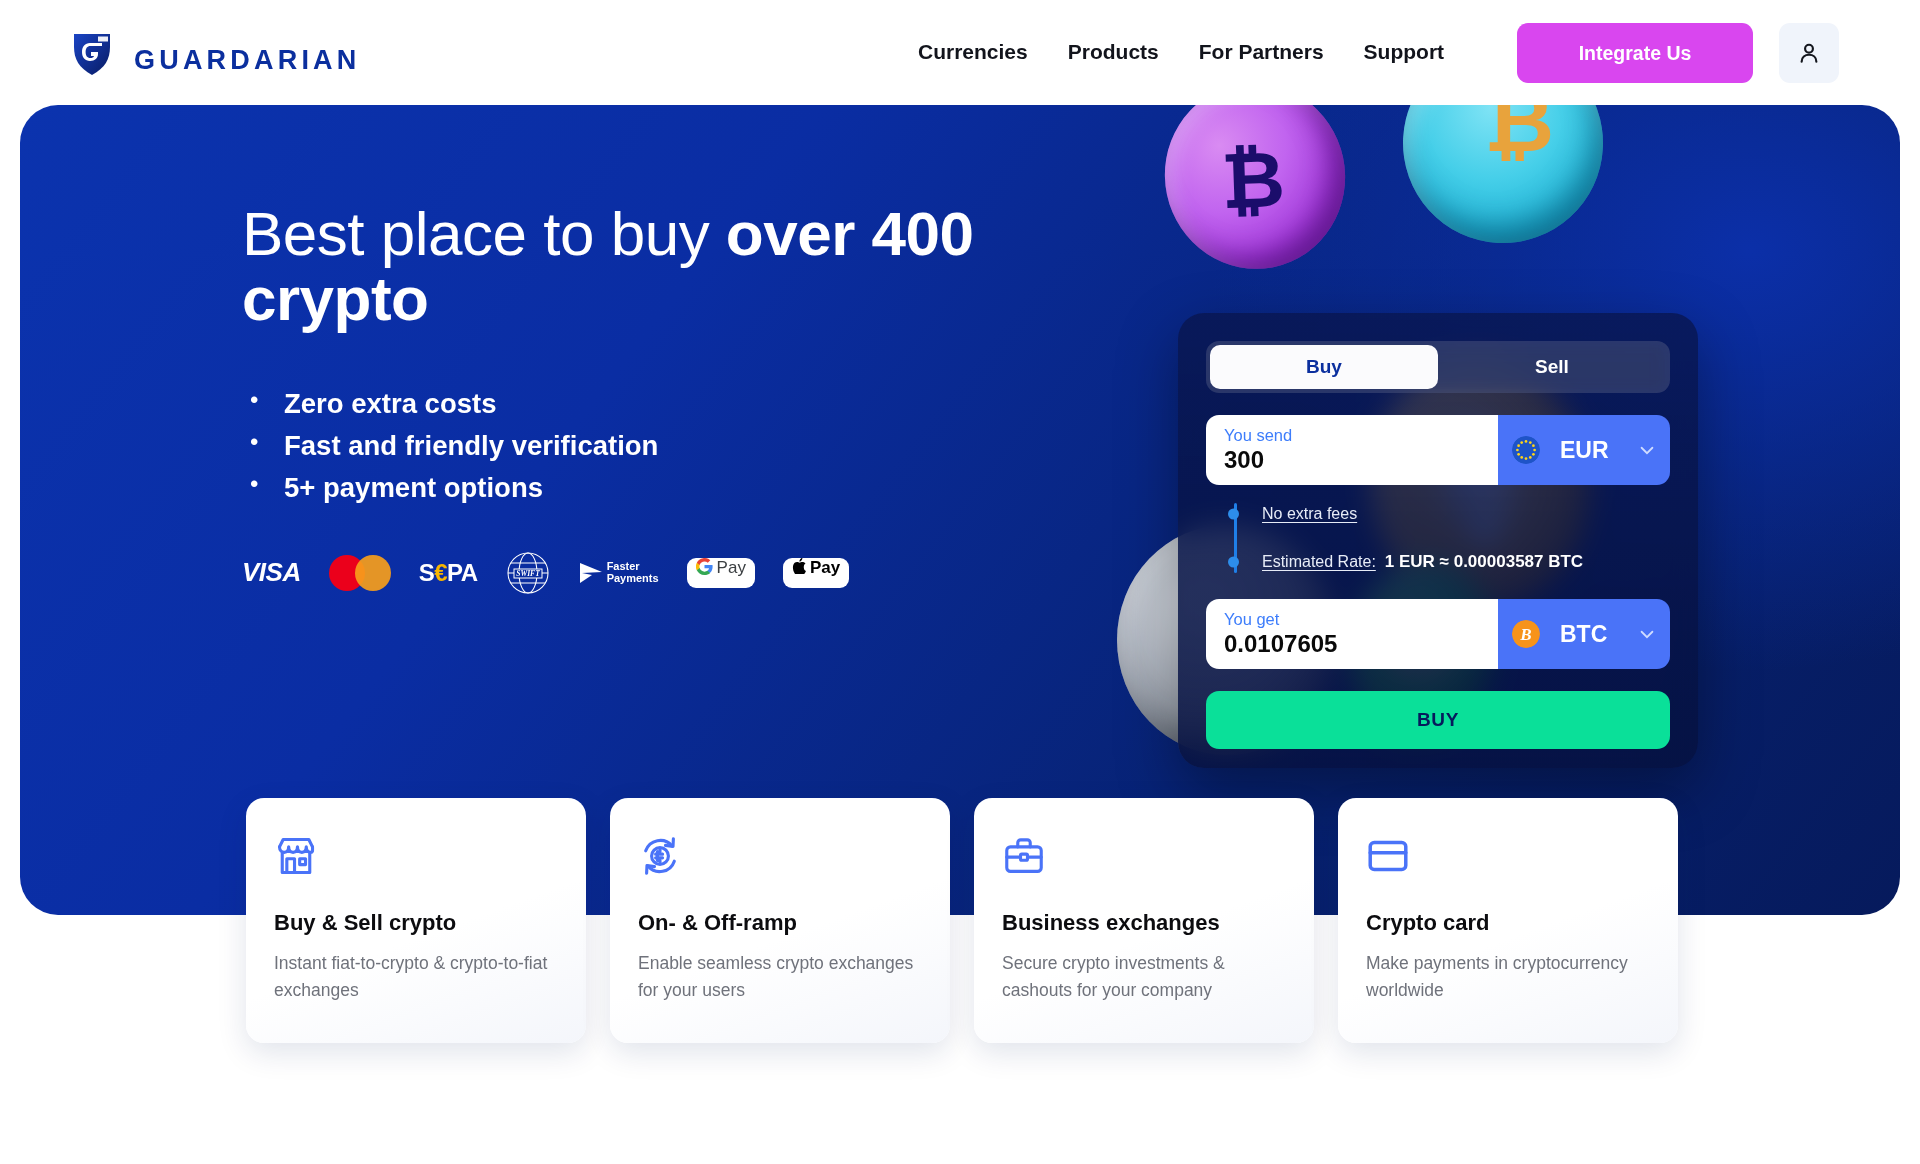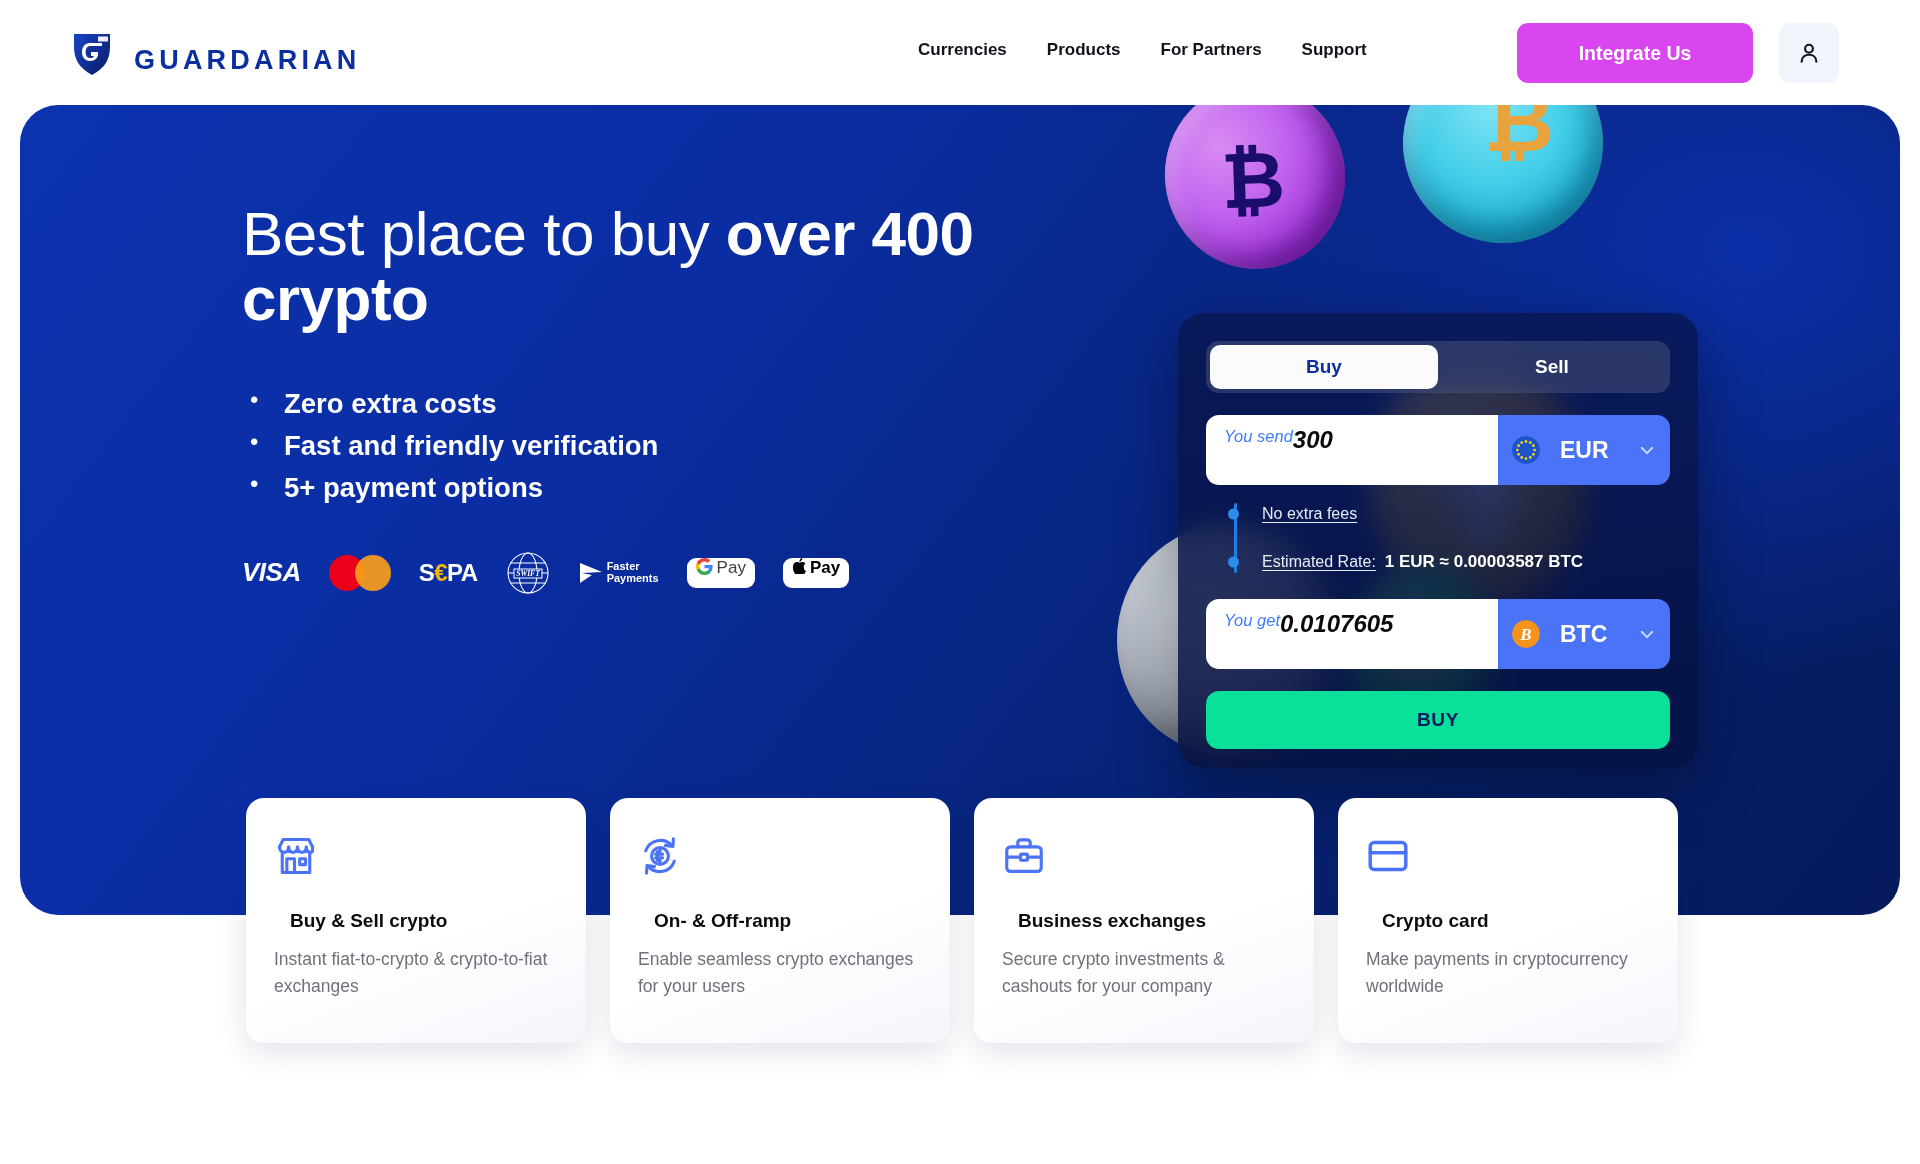--- a/index.html
+++ b/index.html
@@ -25,21 +25,21 @@
   .logo-text {
     font-size: 27px; font-weight: bold; letter-spacing: 4.2px;
     color: #0b2f9e;
   }
 
   .nav {
     position: absolute; left: 918px; top: 40px;
     display: flex; align-items: center; gap: 40px;
   }
   .nav-item {
-    font-size: 17px; font-weight: bold; color: #12141c;
+    font-size: 21px; font-weight: bold; color: #12141c;
     cursor: pointer; white-space: nowrap;
   }
 
   .integrate-btn {
     position: absolute; left: 1517px; top: 23px;
     width: 236px; height: 60px;
     background: #d946ef;
     border-radius: 11px;
     color: #ffffff; font-size: 19.5px; font-weight: bold;
     display: flex; align-items: center; justify-content: center;
@@ -183,21 +183,21 @@
   }
   .seg-btn.active { background:#fbfbfd; color:#0b2f9e; }
   .seg-btn.idle { color:#ffffff; }
 
   .field {
     display:flex; width:464px; height:70px; margin-top: 22px;
     border-radius: 13px; overflow:hidden;
   }
   .field-left {
     flex:1; background:#ffffff; padding: 11px 18px;
-    display:flex; font-style:italic;
+    display:flex; flex-direction:column; justify-content:center;
   }
   .field-label { font-size:16.5px; color:#3d7dfb; line-height:1.25; }
   .field-value { font-size:24px; font-weight:bold; color:#0a0a0a; line-height:1.2; }
   .field-right {
     width: 172px; background:#4a73f8; display:flex; align-items:center;
     gap: 20px; padding: 0 14px; cursor:pointer;
   }
   .cur-icon { width:28px; height:28px; border-radius:50%; flex:0 0 auto; display:block; }
   .cur-code { color:#fff; font-size:23px; font-weight:bold; flex:1; }
   .chev { width:18px; height:18px; flex:0 0 auto; }
@@ -233,21 +233,21 @@
     display:flex; gap: 24px; z-index: 9;
   }
   .card {
     width: 340px; height: 245px;
     background: linear-gradient(160deg, #ffffff 0%, #ffffff 55%, #f4f6fb 100%);
     border-radius: 18px;
     box-shadow: 0 10px 30px rgba(10,30,90,.12);
     padding: 36px 28px 0 28px;
   }
   .card-icon { width:44px; height:44px; display:block; }
-  .card-title { margin-top: 32px; font-size:19px; font-weight:bold; color:#0c0c0f;margin-left:16px; }
+  .card-title { margin-top: 32px; font-size:22px; font-weight:bold; color:#0c0c0f; }
   .card-desc { margin-top: 14px; font-size:17.5px; color:#6f727b; line-height:1.55; }
 </style>
 </head>
 <body>
 
 <div class="header">
 
   <div class="logo-wrap">
     <svg class="logo-mark" viewBox="0 0 40 44">
       <defs>

